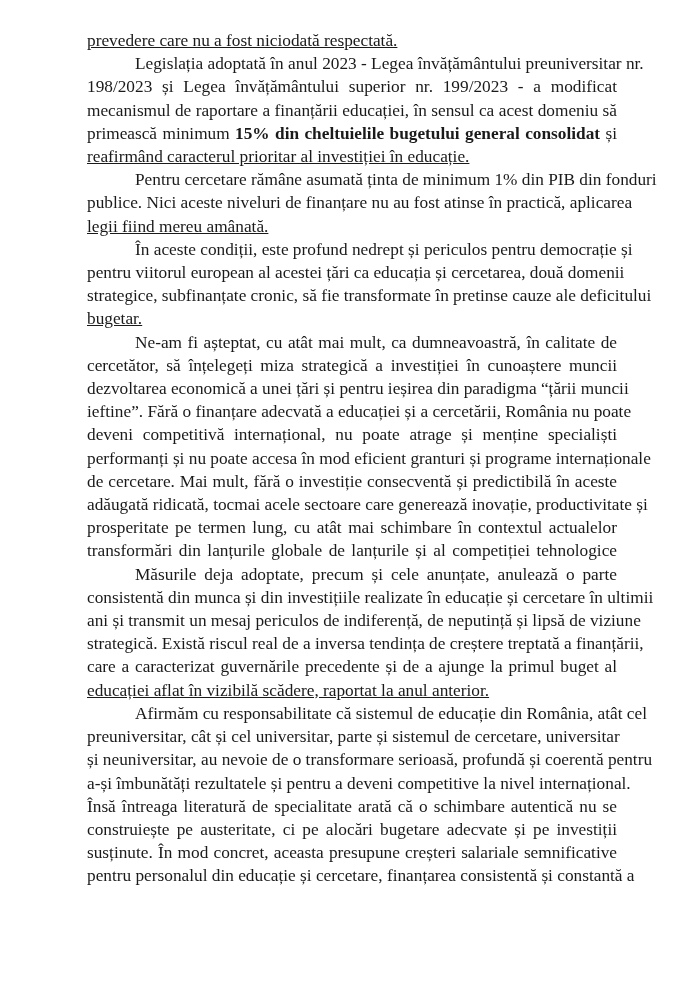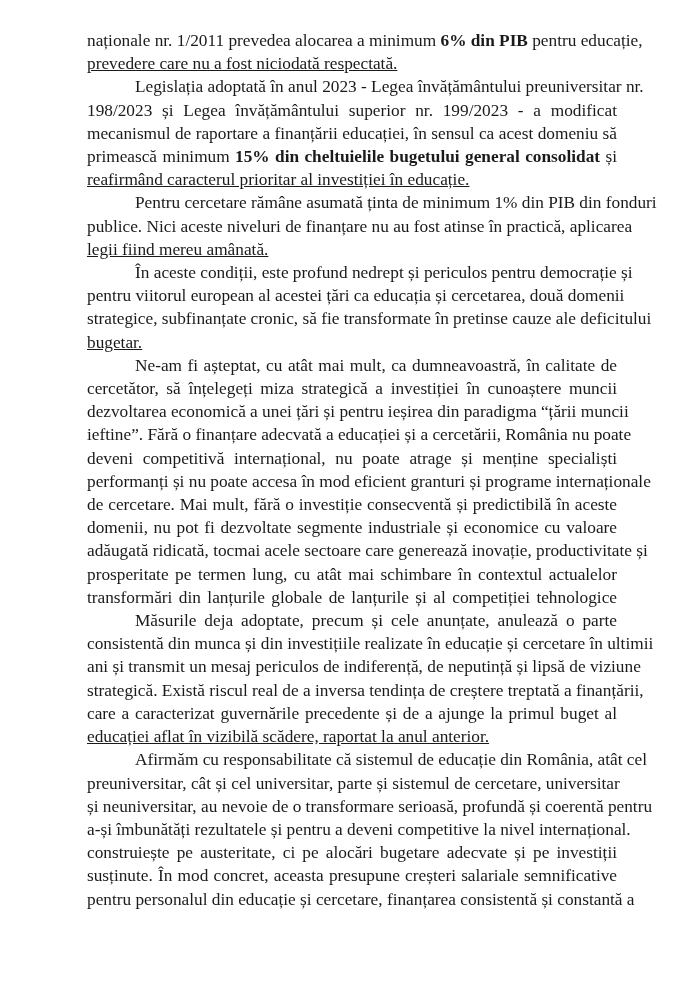--- a/index.html
+++ b/index.html
@@ -19,21 +19,20 @@
   b { font-weight: bold; }
   .line { display: block; text-align: justify; text-align-last: justify; white-space: nowrap; }
   .line.end { text-align-last: left; text-decoration: underline; }
   .line.first { text-indent: 48px; }
 </style>
 </head>
 <body>
 
 <div class="page" id="page">
     <div class="para">
-      <span class="line"><span>naționale nr. 1/2011 prevedea alocarea a minimum </span><b>6% din PIB</b><span> pentru educație,</span></span>
       <span class="line end"><span>prevedere care nu a fost niciodată respectată.</span></span>
     </div>
     <div class="para">
       <span class="line first"><span>Legislația adoptată în anul 2023 - Legea învățământului preuniversitar nr.</span></span>
       <span class="line"><span>198/2023 și Legea învățământului superior nr. 199/2023 - a modificat</span></span>
       <span class="line"><span>mecanismul de raportare a finanțării  educației, în sensul ca acest domeniu să</span></span>
       <span class="line"><span>primească minimum </span><b>15% din cheltuielile bugetului general consolidat</b><span> și</span></span>
       <span class="line end"><span>reafirmând caracterul prioritar al investiției în educație.</span></span>
     </div>
     <div class="para">
@@ -48,35 +47,35 @@
       <span class="line end"><span>bugetar.</span></span>
     </div>
     <div class="para">
       <span class="line first"><span>Ne-am fi așteptat, cu atât mai mult, ca dumneavoastră, în calitate de</span></span>
       <span class="line"><span>cercetător, să înțelegeți miza strategică a investiției în cunoaștere muncii</span></span>
       <span class="line"><span>dezvoltarea economică a unei țări și pentru ieșirea din paradigma “țării muncii</span></span>
       <span class="line"><span>ieftine”. Fără o finanțare adecvată a educației și a cercetării, România nu poate</span></span>
       <span class="line"><span>deveni competitivă internațional, nu poate atrage și menține specialiști</span></span>
       <span class="line"><span>performanți și nu poate accesa în mod eficient granturi și programe internaționale</span></span>
       <span class="line"><span>de cercetare. Mai mult, fără o investiție consecventă și predictibilă în aceste</span></span>
-      <span class="line"><span>domenii, nu pot fi dezvoltate segmente industriale și economice cu valoare</span></span>
       <span class="line"><span>adăugată ridicată, tocmai acele sectoare care generează inovație, productivitate și</span></span>
       <span class="line"><span>prosperitate pe termen lung, cu atât mai schimbare în contextul actualelor</span></span>
       <span class="line"><span>transformări din lanțurile globale de lanțurile și al competiției tehnologice</span></span>
     </div>
     <div class="para">
       <span class="line first"><span>Măsurile deja adoptate, precum și cele anunțate, anulează o parte</span></span>
       <span class="line"><span>consistentă din munca și din investițiile realizate în educație și cercetare în ultimii</span></span>
       <span class="line"><span>ani și transmit un mesaj periculos de indiferență, de neputință și lipsă de viziune</span></span>
       <span class="line"><span>strategică. Există riscul real de a inversa tendința de creștere treptată a finanțării,</span></span>
       <span class="line"><span>care a caracterizat guvernările precedente și de a ajunge la primul buget al</span></span>
       <span class="line end"><span>educației aflat în vizibilă scădere, raportat la anul anterior.</span></span>
     </div>
     <div class="para">
       <span class="line first"><span>Afirmăm cu responsabilitate că sistemul de educație din România, atât cel</span></span>
       <span class="line"><span>preuniversitar, cât și cel universitar, parte și sistemul de cercetare, universitar</span></span>
       <span class="line"><span>și neuniversitar, au nevoie de o transformare serioasă, profundă și coerentă pentru</span></span>
       <span class="line"><span>a-și îmbunătăți rezultatele și pentru a deveni competitive la nivel internațional.</span></span>
+      <span class="line"><span>Însă întreaga literatură de specialitate arată că o schimbare autentică nu se</span></span>
       <span class="line"><span>construiește pe austeritate, ci pe alocări bugetare adecvate și pe investiții</span></span>
       <span class="line"><span>susținute. În mod concret, aceasta presupune creșteri salariale semnificative</span></span>
       <span class="line"><span>pentru personalul din educație și cercetare, finanțarea consistentă și constantă a</span></span>
     </div>
   </div>
 
 </body></html>

